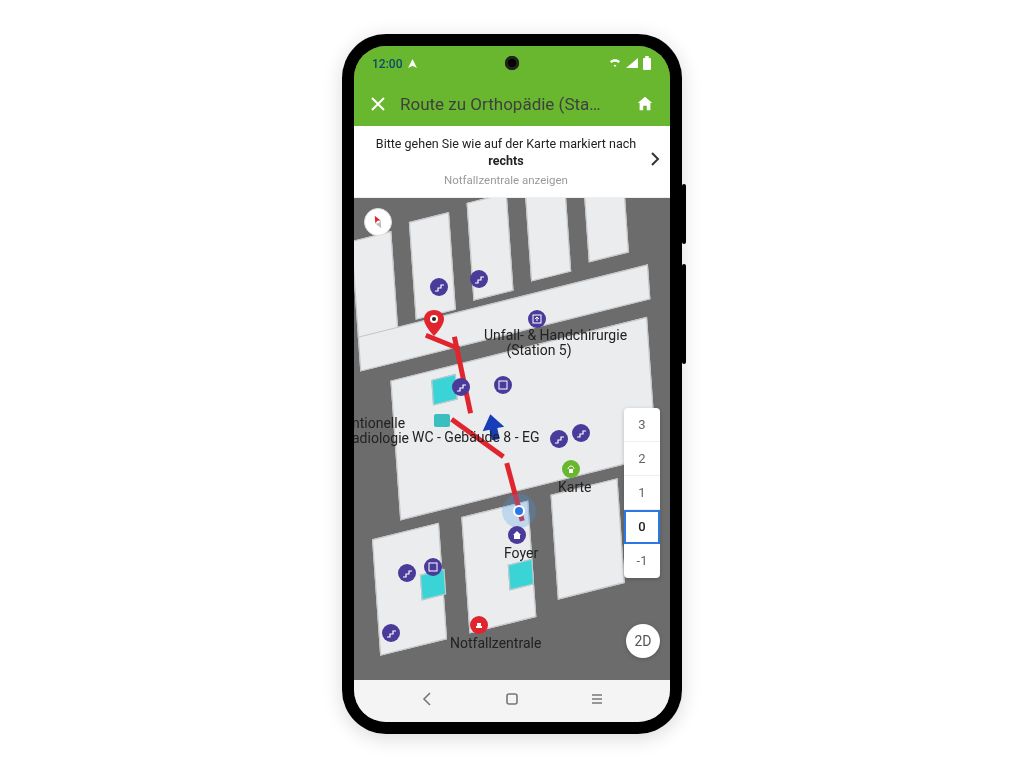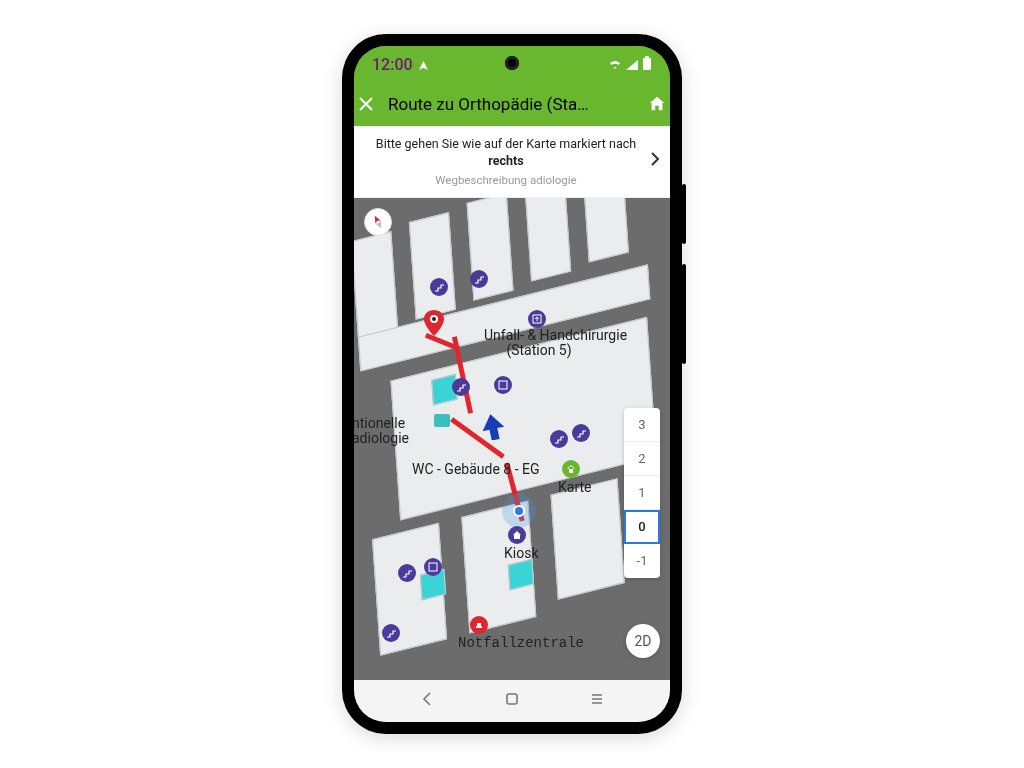--- a/index.html
+++ b/index.html
@@ -61,38 +61,38 @@
     border-radius: 32px;
     overflow: hidden;
     position: relative;
     display: flex;
     flex-direction: column;
   }
   
   .statusbar {
     height: 36px;
     background: #68b72f;
-    color: #701a75;
+    color: #0c4a6e;
     display: flex;
     align-items: center;
     justify-content: space-between;
     padding: 0 18px;
-    font-size: 16px;
+    font-size: 12px;
     font-weight: 500;
   }
   .status-left { display: flex; align-items: center; gap: 6px; }
   .status-right { display: flex; align-items: center; gap: 4px; }
   
   .appbar {
     height: 44px;
     background: #68b72f;
-    color: #000000;
-    display: flex;
-    align-items: center;
-    padding: 0 4px;
+    color: #404040;
+    display: flex;
+    align-items: center;
+    padding: 0 16px;
     gap: 14px;
   }
   .appbar-title {
     flex: 1;
     font-size: 17px;
     font-weight: 400;
     white-space: nowrap;
     overflow: hidden;
     text-overflow: ellipsis;
   }
@@ -322,21 +322,21 @@
         <svg width="18" height="18" viewBox="0 0 20 20">
             <path d="M10 2 L18 9 L16 9 L16 17 L12 17 L12 12 L8 12 L8 17 L4 17 L4 9 L2 9 Z" fill="#fff"></path>
           </svg>
       </span>
     </div>
 
     <div class="instruction">
       <div class="instruction-main">
         <span>Bitte gehen Sie wie auf der Karte markiert nach </span><b>rechts</b>
       </div>
-      <div class="instruction-sub">Wegbeschreibung adiologie</div>
+      <div class="instruction-sub">Notfallzentrale anzeigen</div>
       <span class="instruction-chevron">
         <svg width="10" height="16" viewBox="0 0 10 16">
             <path d="M2 2 L8 8 L2 14" stroke="#333" stroke-width="2" fill="none"></path>
           </svg>
       </span>
     </div>
 
     <div class="map">
       <div class="map-canvas">
 
@@ -448,24 +448,24 @@
             </svg>
           </div>
         <div class="poi purple" style="left:28px; top:426px;">
             <svg width="10" height="10" viewBox="0 0 10 10">
               <path d="M1 9 L4 9 L4 6 L7 6 L7 3 L10 3" stroke="#fff" stroke-width="1.2" fill="none"></path>
             </svg>
           </div>
 
         <div class="map-label" style="left:130px; top:130px; width:110px;">Unfall- &amp; Handchirurgie<br>(Station 5)</div>
         <div class="map-label" style="left:-2px; top:218px; text-align:left;">ntionelle<br>adiologie</div>
-        <div class="map-label" style="left:58px; top:232px;margin-top:32px;">WC - Gebäude 8 - EG</div>
+        <div class="map-label" style="left:58px; top:232px;">WC - Gebäude 8 - EG</div>
         <div class="map-label" style="left:204px; top:282px;">Karte</div>
-        <div class="map-label" style="left:150px; top:348px;">Kiosk</div>
-        <div class="map-label" style="left:104px; top:438px;font-family:Liberation Mono, monospace;">Notfallzentrale</div>
+        <div class="map-label" style="left:150px; top:348px;">Foyer</div>
+        <div class="map-label" style="left:96px; top:438px;">Notfallzentrale</div>
       </div>
 
       <div class="compass">
         <svg width="18" height="18" viewBox="0 0 18 18">
             <path d="M9 2 L12 9 L9 7.5 L6 9 Z" fill="#e0252f" transform="rotate(-28 9 9)"></path>
             <path d="M9 16 L6 9 L9 10.5 L12 9 Z" fill="#bbb" transform="rotate(-28 9 9)"></path>
           </svg>
       </div>
 
       <div class="floor-selector">

